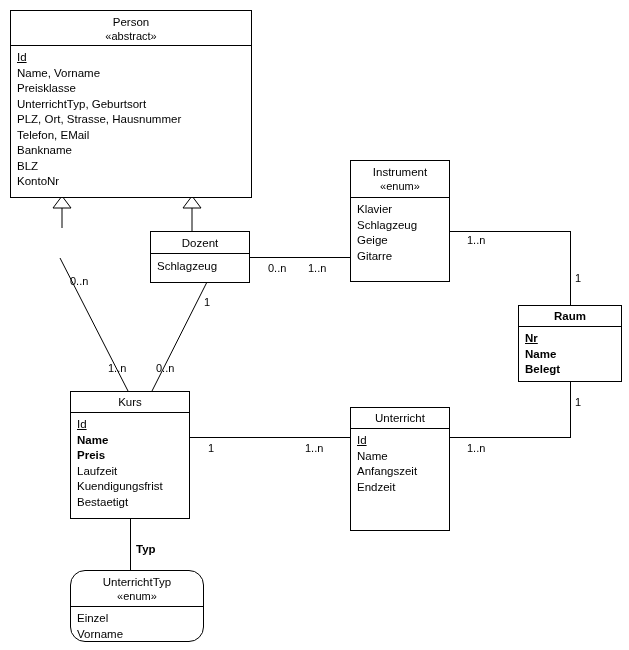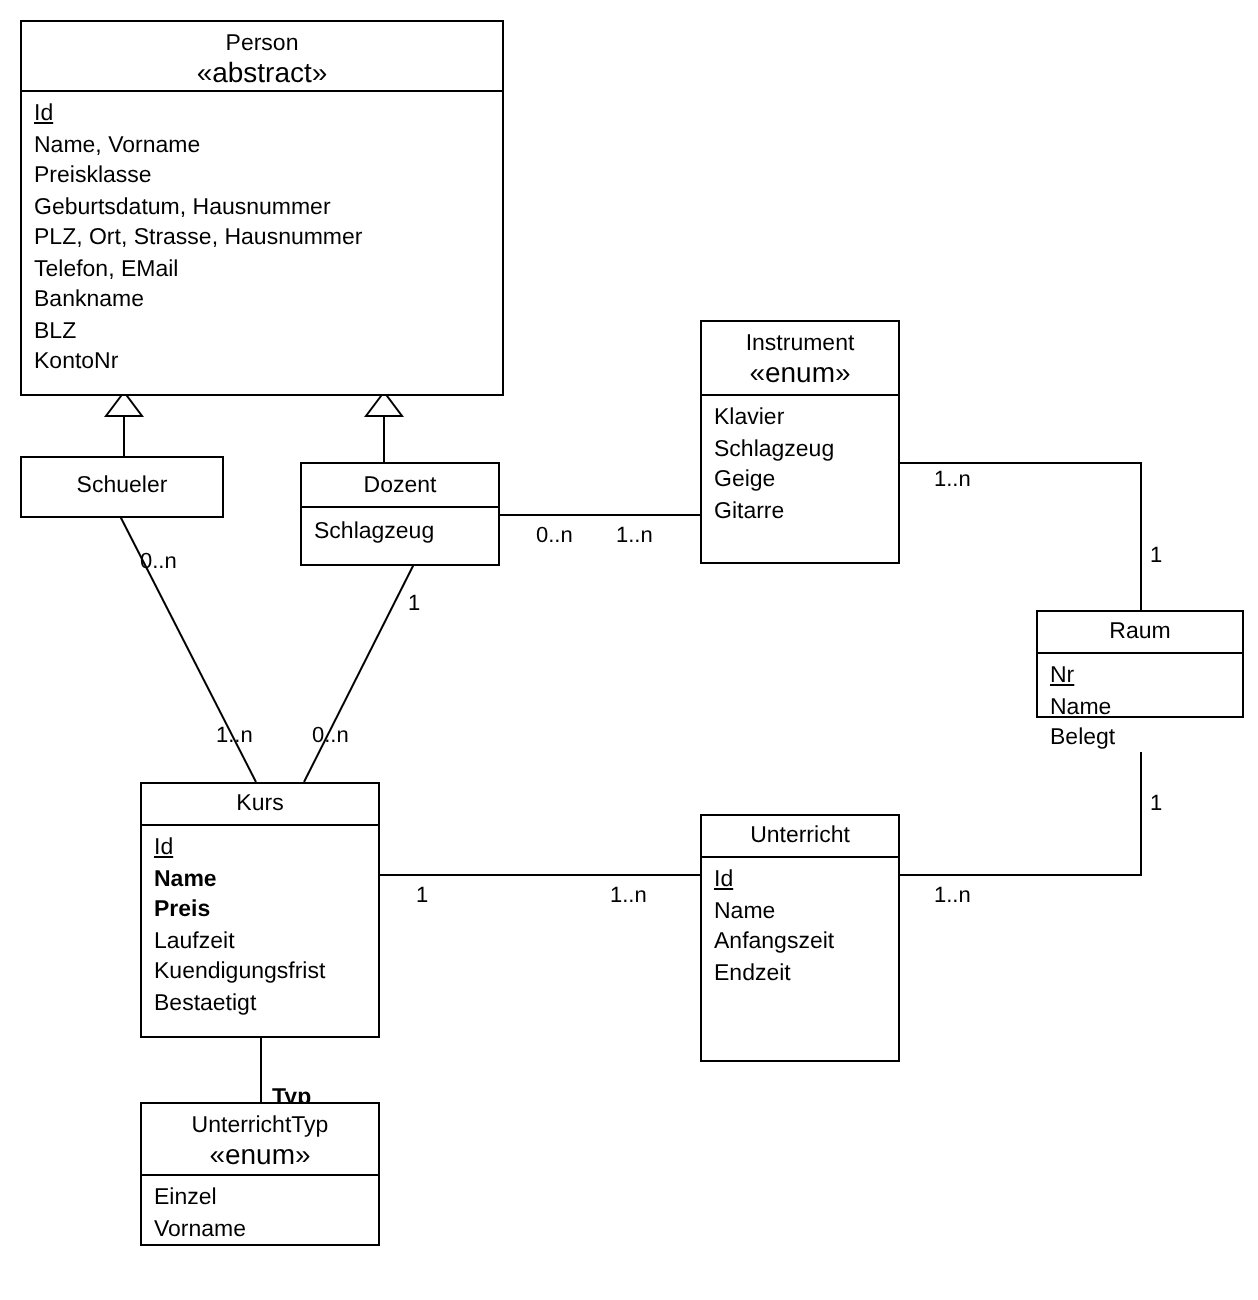--- a/index.html
+++ b/index.html
@@ -32,21 +32,21 @@
   .class-header.with-sep {
     border-bottom: 1px solid #000000;
   }
   .class-name {
     display: block;
     white-space: nowrap;
   }
   .class-stereotype {
     display: block;
     white-space: nowrap;
-    font-size: 14px;
+    font-size: 11px;
   }
   .class-attrs {
     box-sizing: border-box;
     padding: 4px 5px 4px 6px;
     text-align: left;
   }
   .attr {
     display: block;
     line-height: 15.5px;
     white-space: nowrap;
@@ -143,34 +143,29 @@
 
   <div class="uml-class" style="left:10px; top:10px; width:242px; height:188px;">
     <div class="class-header with-sep" style="height:35px;">
       <span class="class-name">Person</span>
       <span class="class-stereotype">«abstract»</span>
     </div>
     <div class="class-attrs">
       <span class="attr pk">Id</span>
       <span class="attr">Name, Vorname</span>
       <span class="attr">Preisklasse</span>
-      <span class="attr">Geburtsdatum, Hausnummer</span>
+      <span class="attr">UnterrichtTyp, Geburtsort</span>
       <span class="attr">PLZ, Ort, Strasse, Hausnummer</span>
       <span class="attr">Telefon, EMail</span>
       <span class="attr">Bankname</span>
       <span class="attr">BLZ</span>
       <span class="attr">KontoNr</span>
     </div>
   </div>
 
-  <div class="uml-class" style="left:10px; top:228px; width:102px; height:31px;">
-    <div class="class-header" style="height:29px; padding-top:7px;">
-      <span class="class-name">Schueler</span>
-    </div>
-  </div>
 
   <div class="uml-class" style="left:150px; top:231px; width:100px; height:52px;">
     <div class="class-header with-sep" style="height:22px; padding-top:4px;">
       <span class="class-name">Dozent</span>
     </div>
     <div class="class-attrs" style="padding-top:5px;">
       <span class="attr">Schlagzeug</span>
     </div>
   </div>
 
@@ -180,21 +175,21 @@
       <span class="class-stereotype">«enum»</span>
     </div>
     <div class="class-attrs">
       <span class="attr">Klavier</span>
       <span class="attr">Schlagzeug</span>
       <span class="attr">Geige</span>
       <span class="attr">Gitarre</span>
     </div>
   </div>
 
-  <div class="uml-class" style="left:518px; top:305px; width:104px; height:54px;">
+  <div class="uml-class" style="left:518px; top:305px; width:104px; height:77px;font-weight:bold;">
     <div class="class-header with-sep" style="height:21px; padding-top:3px;">
       <span class="class-name">Raum</span>
     </div>
     <div class="class-attrs">
       <span class="attr pk">Nr</span>
       <span class="attr">Name</span>
       <span class="attr">Belegt</span>
     </div>
   </div>
 
@@ -217,21 +212,21 @@
       <span class="class-name">Unterricht</span>
     </div>
     <div class="class-attrs">
       <span class="attr pk">Id</span>
       <span class="attr">Name</span>
       <span class="attr">Anfangszeit</span>
       <span class="attr">Endzeit</span>
     </div>
   </div>
 
-  <div class="uml-class" style="left:70px; top:551px; width:120px; height:72px;">
+  <div class="uml-class" style="left:70px; top:570px; width:134px; height:72px;border-radius:15px;">
     <div class="class-header with-sep" style="height:36px;">
       <span class="class-name">UnterrichtTyp</span>
       <span class="class-stereotype">«enum»</span>
     </div>
     <div class="class-attrs">
       <span class="attr">Einzel</span>
       <span class="attr">Vorname</span>
     </div>
   </div>
 

